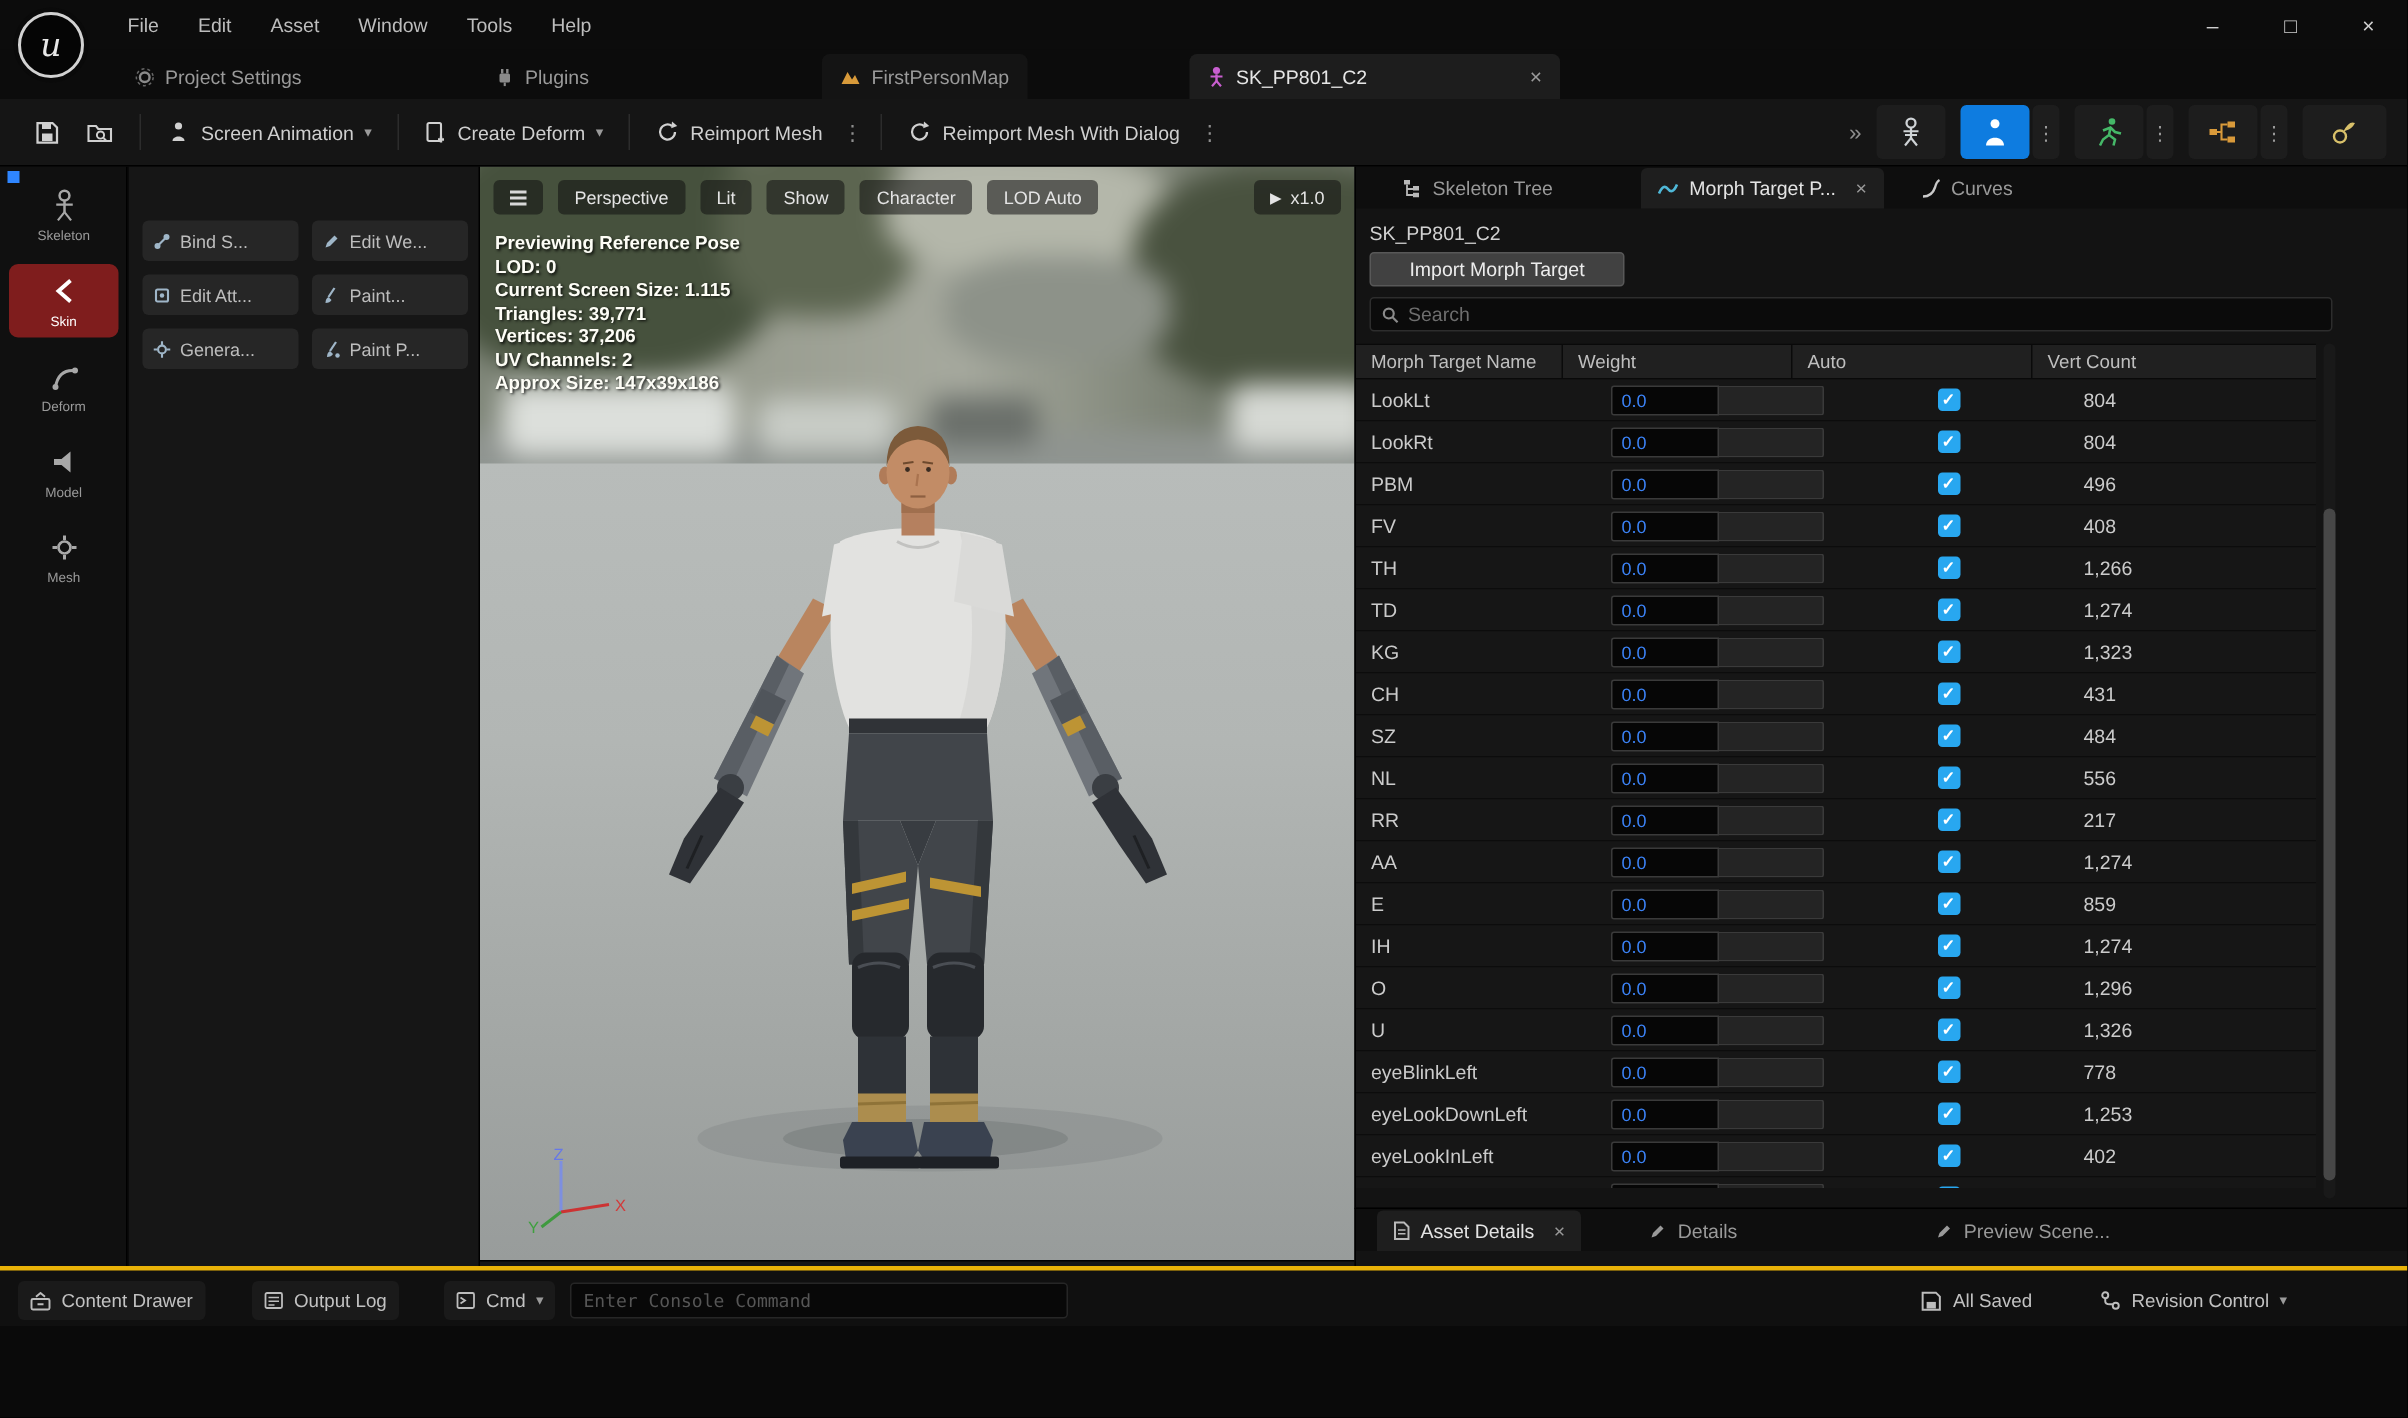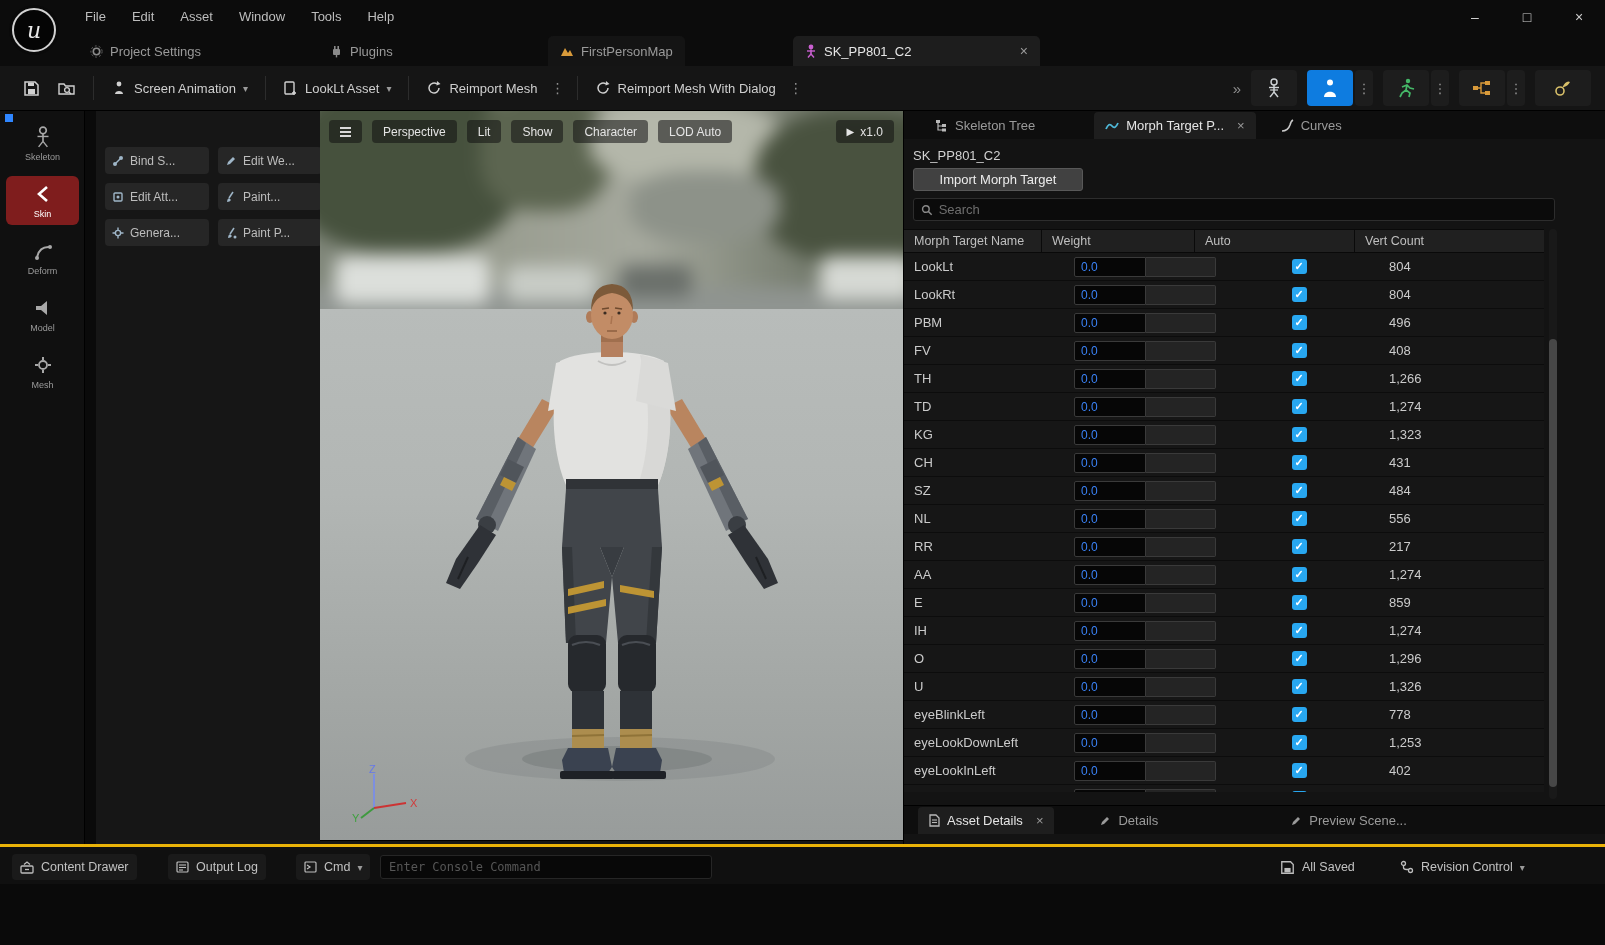--- a/index.html
+++ b/index.html
@@ -35,21 +35,21 @@
   .modebtn { width:46px; height:36px; background:#1d1d1d; border-radius:4px; display:flex; align-items:center; justify-content:center; }
   .modebtn.active { background:#0e7ce0; }
   .mdots { width:18px; height:36px; background:#1d1d1d; border-radius:4px; display:flex; align-items:center; justify-content:center; color:#9a9a9a; }
   
   .modes { position:absolute; top:111px; left:0; width:85px; bottom:61px; background:#101010; border-right:1px solid #000; }
   .corner-dot { position:absolute; top:3px; left:5px; width:8px; height:8px; background:#2f86ff; }
   .mode-item { width:73px; margin:8px 6px 0 6px; padding:7px 0 6px 0; display:flex; flex-direction:column; align-items:center; gap:4px; border-radius:6px; color:#9a9a9a; font-size:9px; }
   .mode-item:first-of-type { margin-top:30px; }
   .mode-item.active { background:#7f1d1d; color:#fff; }
   
-  .toolpanel { position:absolute; top:111px; left:96px; width:234px; bottom:61px; background:#161616; border-right:1px solid #000; }
+  .toolpanel { position:absolute; top:111px; left:86px; width:234px; bottom:61px; background:#161616; border-right:1px solid #000; }
   .tool-grid { display:grid; grid-template-columns:104px 104px; gap:9px; padding:36px 0 0 9px; }
   .tool-btn { height:27px; background:#262626; border-radius:4px; display:flex; align-items:center; gap:6px; padding:0 7px; font-size:12px; color:#bdbdbd; overflow:hidden; white-space:nowrap; }
   
   .viewport { position:absolute; top:111px; left:320px; width:583px; height:729px; overflow:hidden; background:#a9adab; }
   .vp-blur { position:absolute; left:-20px; right:-20px; top:-20px; height:240px; filter:blur(9px); }
   .blob { position:absolute; border-radius:40%; }
   .vp-floor { position:absolute; left:0; right:0; top:198px; bottom:0; background:linear-gradient(180deg,#b8bcba 0%,#b2b6b4 35%,#a2a6a4 75%,#989c9b 100%); }
   .character { position:absolute; inset:0; }
   .vp-pills { position:absolute; top:9px; left:9px; right:9px; display:flex; align-items:center; gap:10px; }
   .pill { background:rgba(16,16,16,0.55); color:#e4e4e4; font-size:12px; height:23px; padding:0 11px; border-radius:4px; display:flex; align-items:center; gap:6px; }
@@ -191,21 +191,21 @@
       <span>Screen Animation</span>
       <span class="caret">▾</span>
     </div>
     <div class="tsep"></div>
     <div class="tbtn">
       <svg width="15" height="16" viewBox="0 0 15 16">
           <rect x="2" y="2" width="9" height="12" rx="1" fill="none" stroke="#d0d0d0" stroke-width="1.4"></rect>
           <line x1="11" y1="11" x2="11" y2="15" stroke="#d0d0d0" stroke-width="1.6"></line>
           <line x1="9" y1="13" x2="13" y2="13" stroke="#d0d0d0" stroke-width="1.6"></line>
         </svg>
-      <span>LookLt Asset</span>
+      <span>Create Deform</span>
       <span class="caret">▾</span>
     </div>
     <div class="tsep"></div>
     <div class="tbtn">
       <svg width="16" height="16" viewBox="0 0 16 16">
           <path d="M13,8 a5,5 0 1 1 -2-4" fill="none" stroke="#d0d0d0" stroke-width="1.5"></path>
           <polygon points="11,1 14.5,4 10.5,5.5" fill="#d0d0d0"></polygon>
         </svg>
       <span>Reimport Mesh</span>
     </div>
@@ -471,20 +471,29 @@
         </div>
       <div class="pill">
           <span>LOD Auto</span>
         </div>
       <div class="pill right">
         <span style="font-size:10px">▶</span>
         <span>x1.0</span>
       </div>
     </div>
 
+    <div class="vp-stats">
+      <div>Previewing Reference Pose</div>
+      <div>LOD: 0</div>
+      <div>Current Screen Size: 1.115</div>
+      <div>Triangles: 39,771</div>
+      <div>Vertices: 37,206</div>
+      <div>UV Channels: 2</div>
+      <div>Approx Size: 147x39x186</div>
+    </div>
 
     <svg class="gizmo" width="80" height="60" viewBox="0 0 80 60">
       <line x1="26" y1="44" x2="26" y2="10" stroke="#7d8fe0" stroke-width="2"></line>
       <line x1="26" y1="44" x2="58" y2="39" stroke="#cc3333" stroke-width="2"></line>
       <line x1="26" y1="44" x2="13" y2="54" stroke="#3f9a3f" stroke-width="2"></line>
       <text x="21" y="9" fill="#6678e8" font-size="11">Z</text>
       <text x="62" y="43" fill="#d23b3b" font-size="11">X</text>
       <text x="4" y="58" fill="#3fa03f" font-size="11">Y</text>
     </svg>
   </div>

